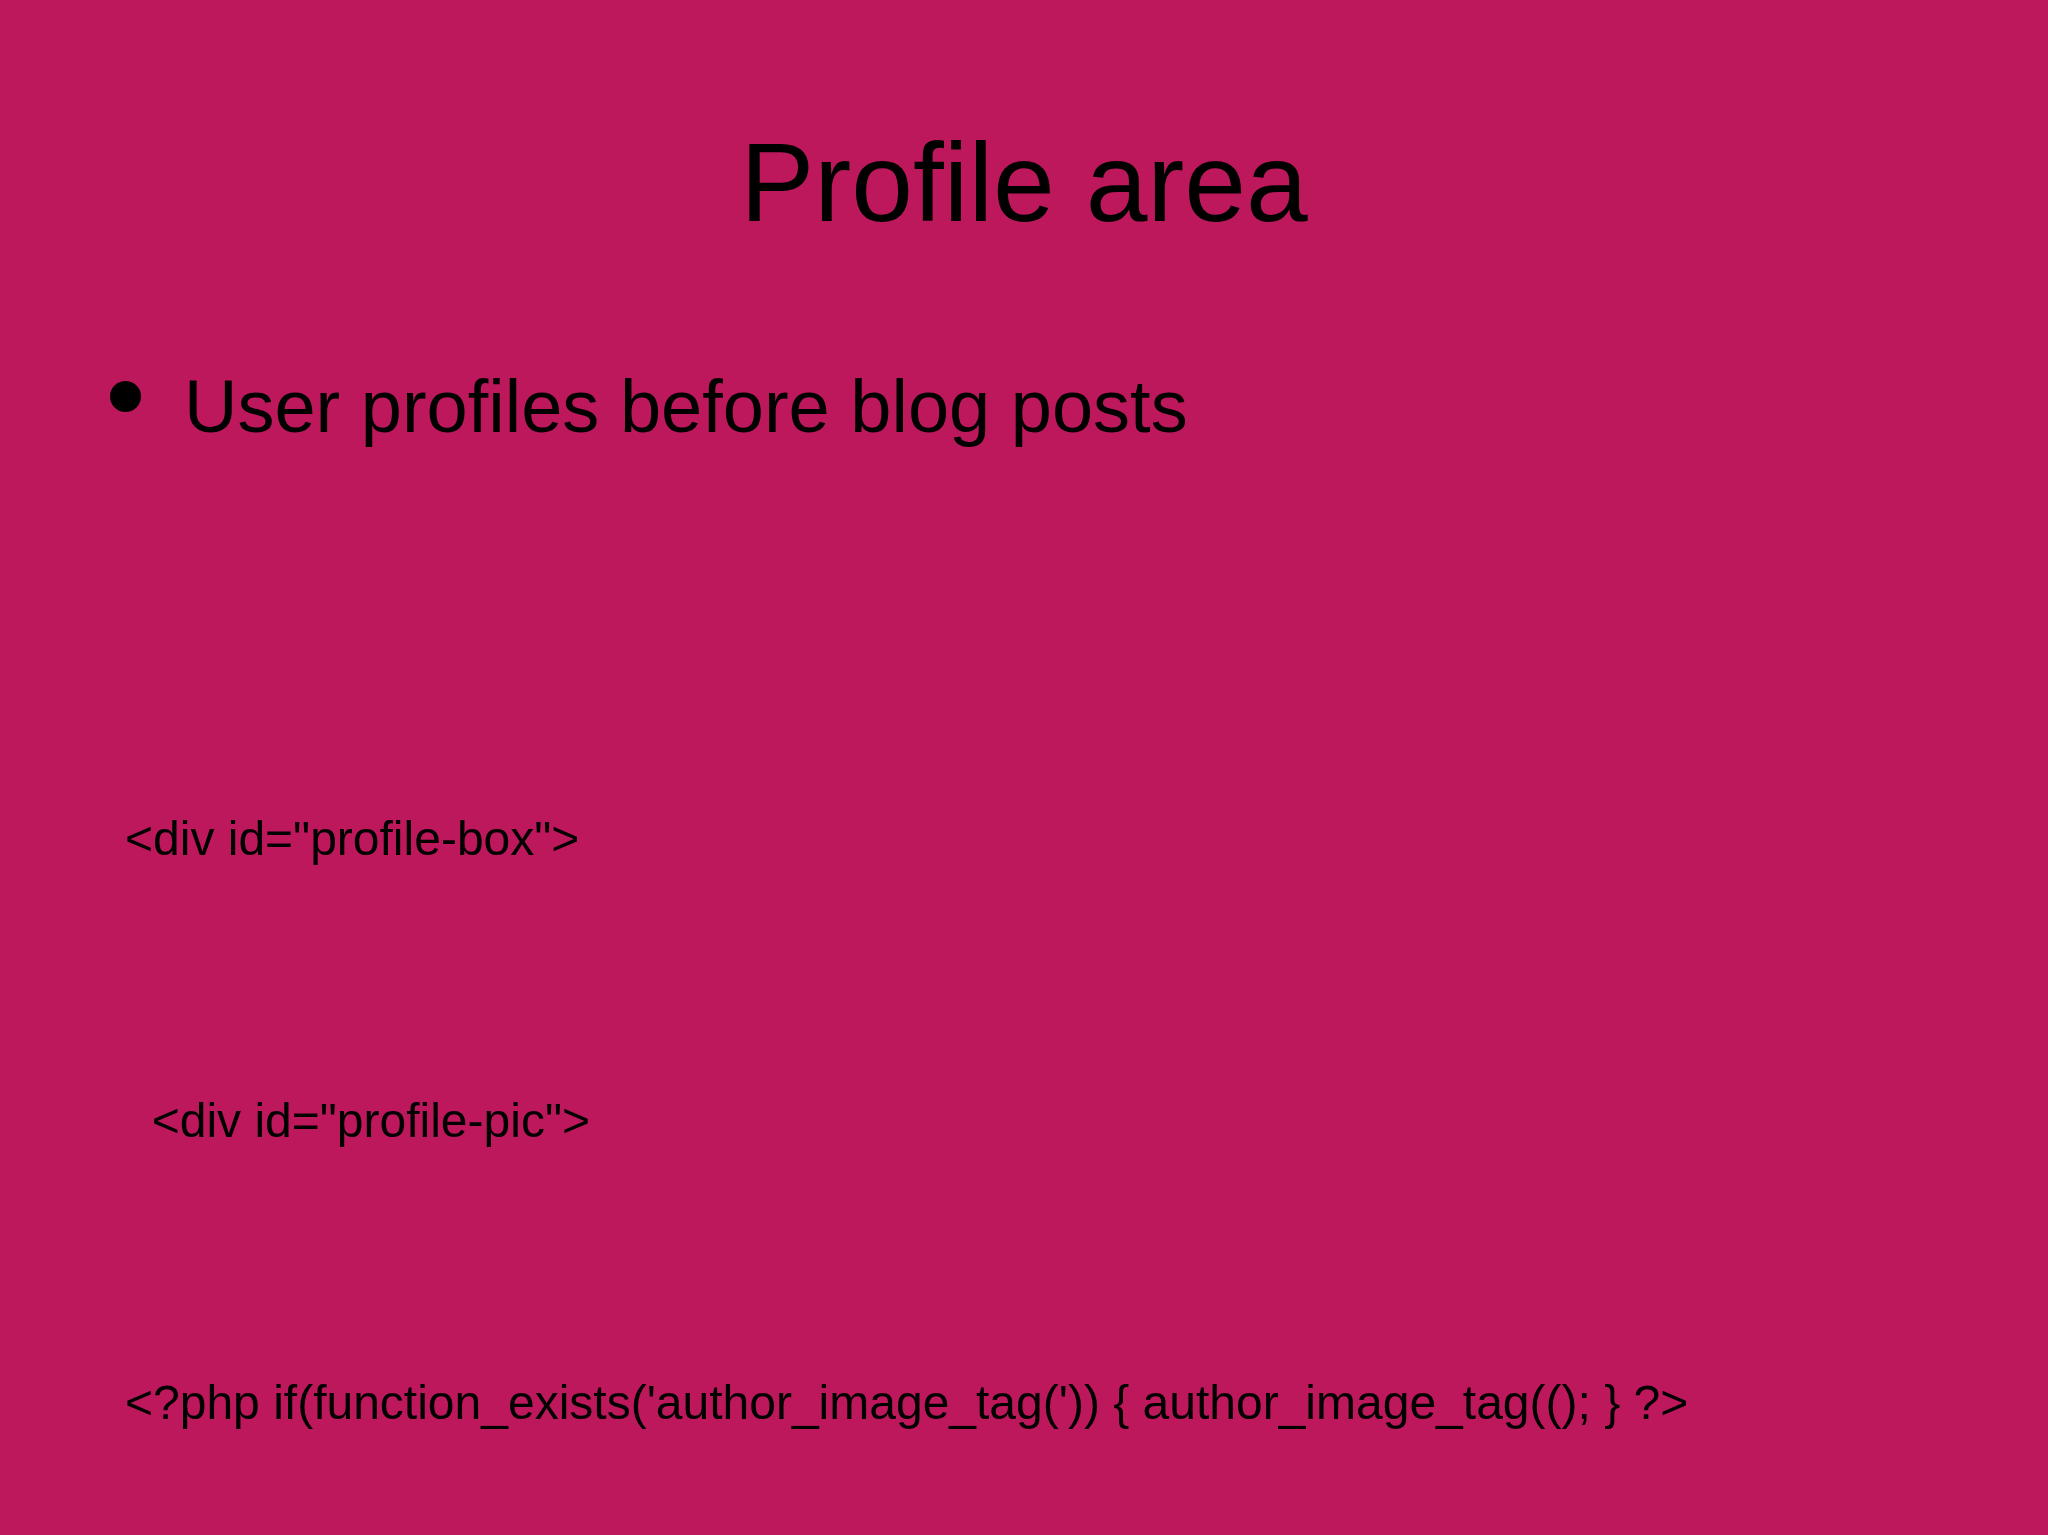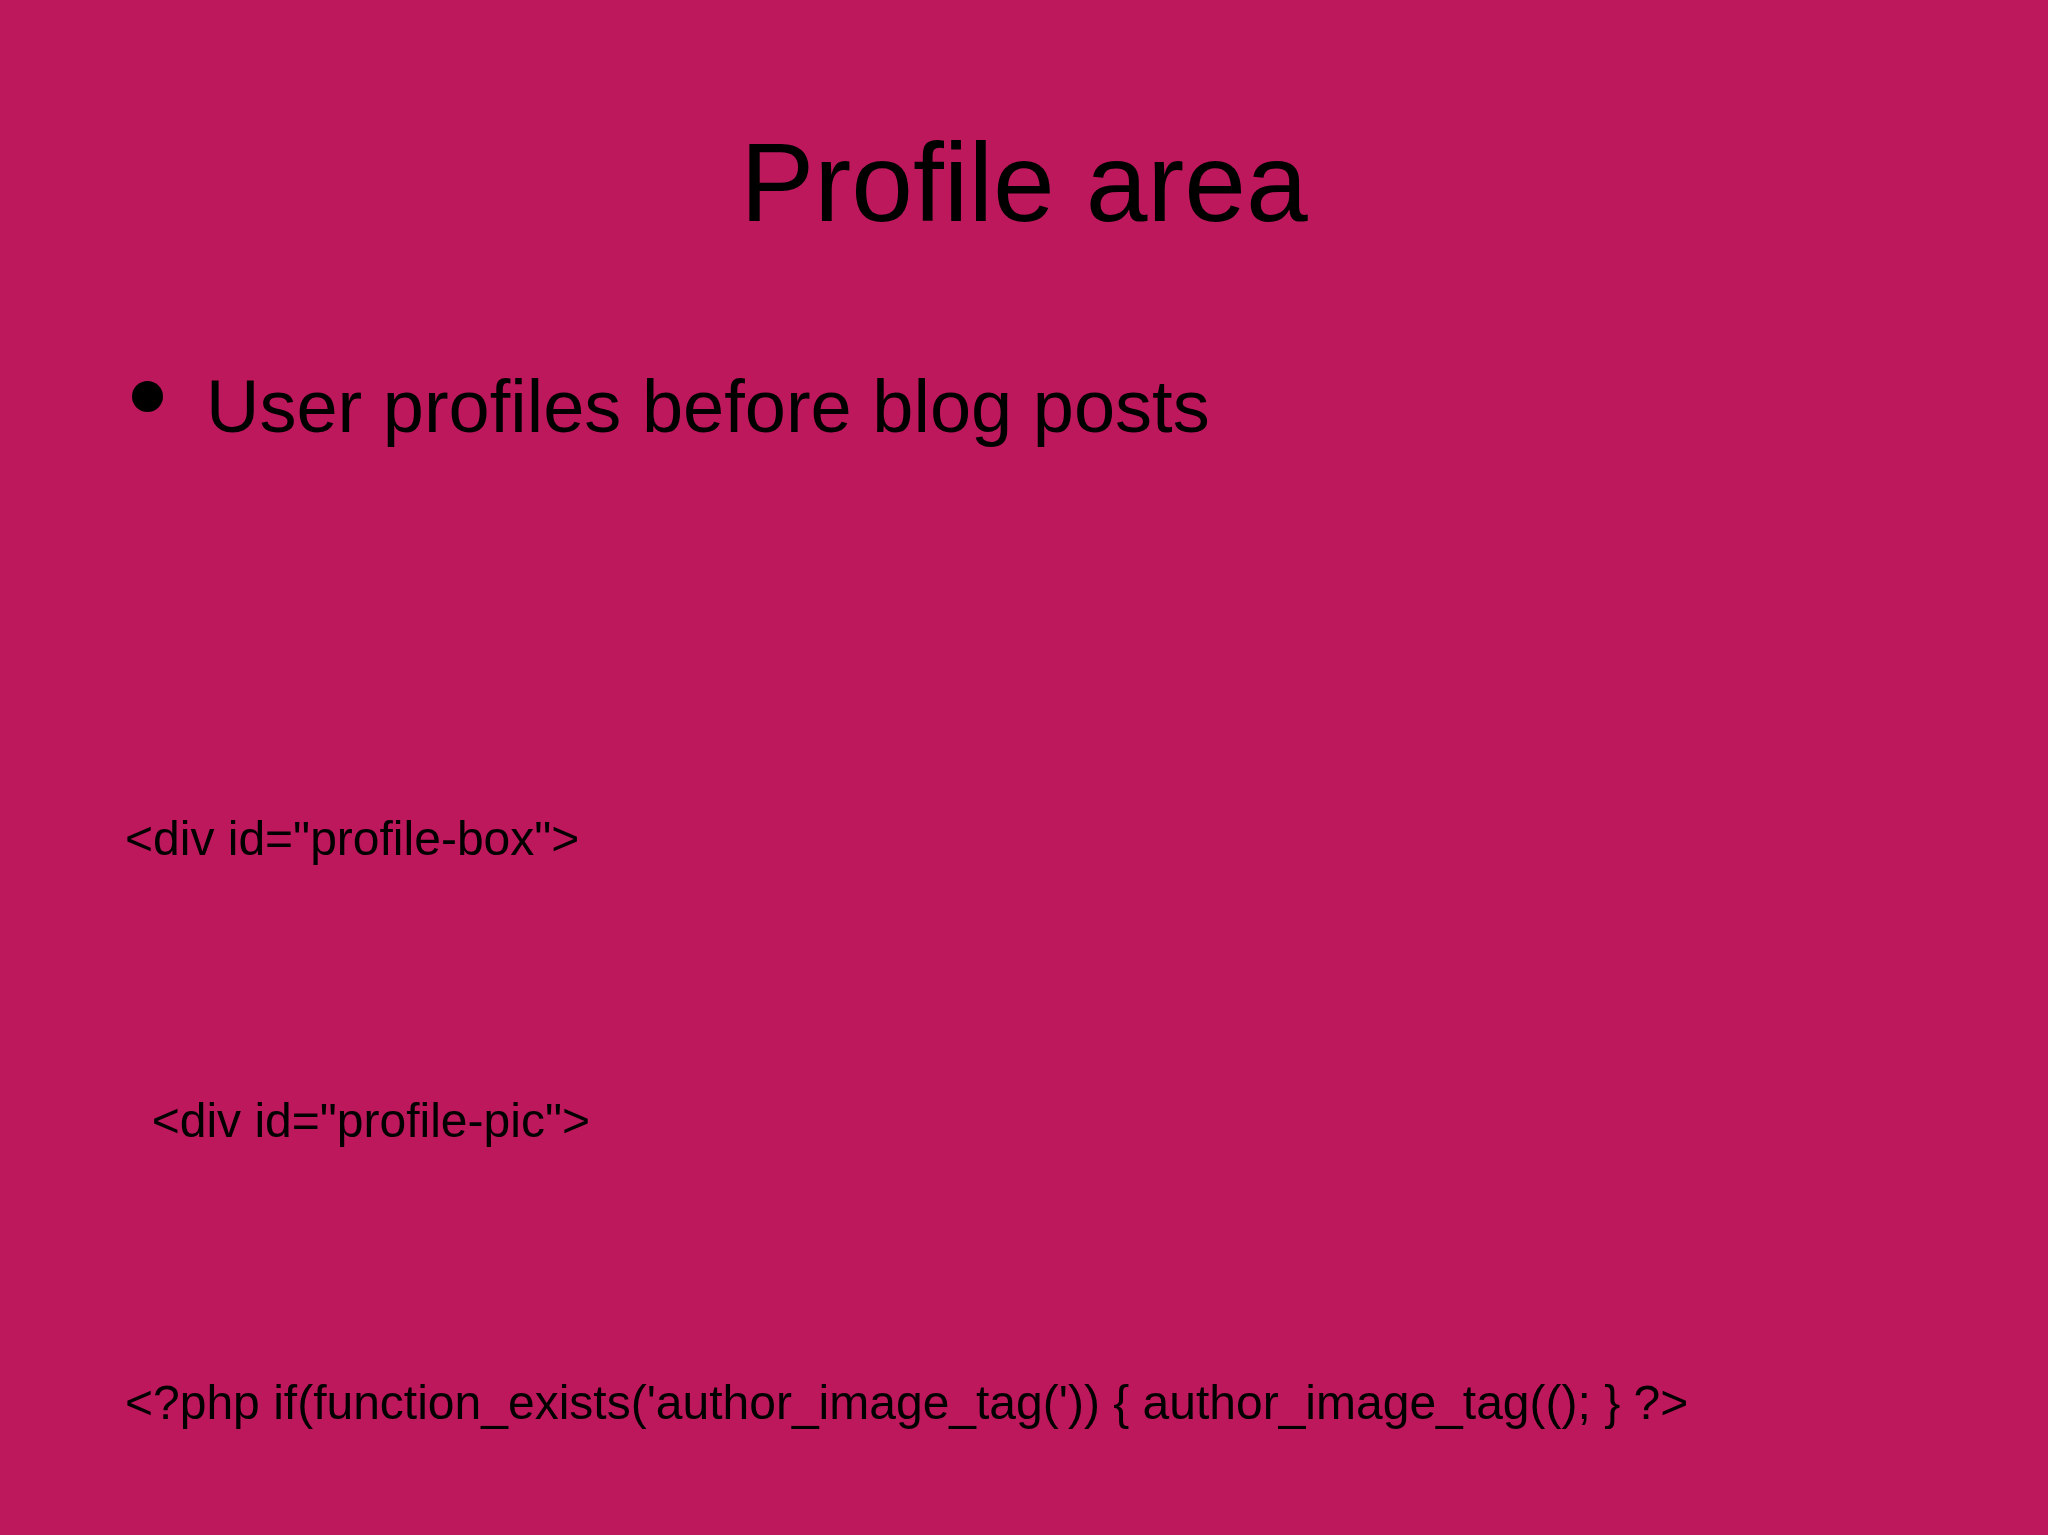--- a/index.html
+++ b/index.html
@@ -23,21 +23,21 @@
     width: 100%;
     text-align: center;
     font-size: 111px;
     font-weight: 400;
     line-height: 1.2;
     letter-spacing: 0;
     white-space: nowrap;
   }
   .bullet-list {
     position: absolute;
-    left: 132px;
+    left: 110px;
     top: 364px;
   }
   .bullet-row {
     display: flex;
     align-items: flex-start;
     font-size: 74px;
     line-height: 85px;
     white-space: nowrap;
   }
   .bullet-row + .bullet-row {

